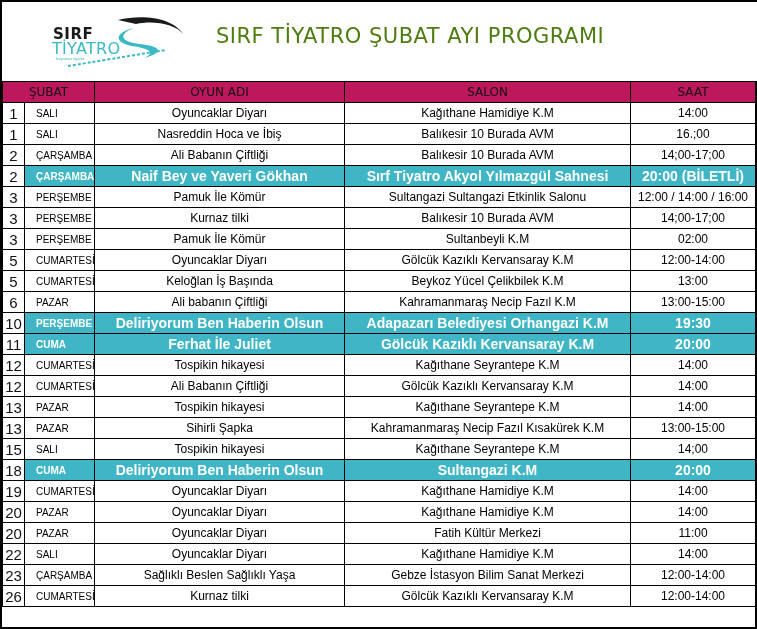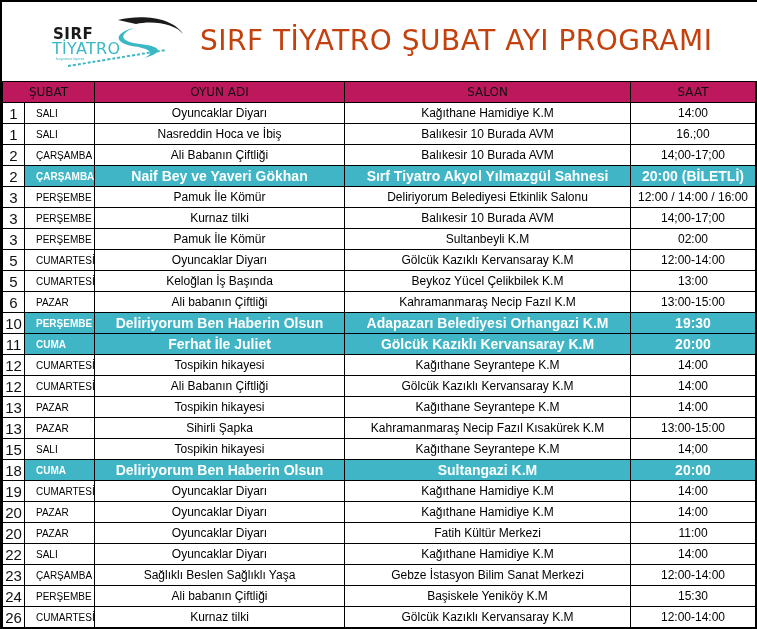--- a/index.html
+++ b/index.html
@@ -4,21 +4,21 @@
   <style>
     html, body { margin: 0; padding: 0; background: #ffffff; }
     body { width: 757px; height: 629px; overflow: hidden; position: relative; font-family: "Liberation Sans", sans-serif; }
     .frame { position: absolute; left: 0; top: 0; width: 753px; height: 625px; border: 2px solid #000; background: #fff; }
     .title-area { position: absolute; left: 0; top: 0; width: 753px; height: 79px; border-bottom: 2px solid #000; background: #fff; margin-left: 36px; }
     .logo { position: absolute; left: 10px; top: 10px; width: 140px; height: 60px; }
     .logo .sirf { position: absolute; left: 5px; top: 13px; font-family: "DejaVu Sans", sans-serif; font-weight: bold; font-size: 15px; color: #1a1a1a; letter-spacing: 0.5px; }
     .logo .tiyatro { position: absolute; left: 4px; top: 27px; font-family: "DejaVu Sans", sans-serif; font-size: 16px; color: #3ab8c4; letter-spacing: 0.3px; }
     .logo .tag { position: absolute; left: 8px; top: 44px; font-size: 4px; color: #3ab8c4; }
     .logo svg { position: absolute; left: 0; top: 0; }
-    .main-title { position: absolute; left: 162px; top: 22px; font-family: "DejaVu Sans", sans-serif; font-size: 28px; color: #c2410c; letter-spacing: 0.5px; white-space: nowrap; }
+    .main-title { position: absolute; left: 178px; top: 22px; font-family: "DejaVu Sans", sans-serif; font-size: 21px; color: #4d7c0f; letter-spacing: 0.5px; white-space: nowrap; }
     table { position: absolute; left: 0; top: 79px; border-collapse: collapse; table-layout: fixed; width: 753px; }
     th, td { border: 1px solid #000; padding: 0; height: 20px; text-align: center; white-space: nowrap; overflow: hidden; }
     th { background: #be185d; color: #111; font-weight: normal; font-size: 12px; height: 20px; font-family: "DejaVu Sans", sans-serif; }
     td { font-size: 12px; color: #000; }
     td.dnum { font-size: 15px; text-align: center; color: #111; }
     td.wday { text-align: left; font-size: 10px; padding-left: 11px; }
     tr.hl td.wday, tr.hl td.play, tr.hl td.venue, tr.hl td.time { background: #3fb5c5; color: #ffffff; font-weight: bold; }
     tr.hl td.wday { font-size: 10px; }
     tr.hl td.play, tr.hl td.venue, tr.hl td.time { font-size: 14px; }
     tbody tr td { height: 20px; }
@@ -83,21 +83,21 @@
           <td class="dnum">2</td>
           <td class="wday">ÇARŞAMBA</td>
           <td class="play">Naif Bey ve Yaveri Gökhan</td>
           <td class="venue">Sırf Tiyatro Akyol Yılmazgül Sahnesi</td>
           <td class="time">20:00 (BİLETLİ)</td>
         </tr>
         <tr>
           <td class="dnum">3</td>
           <td class="wday">PERŞEMBE</td>
           <td class="play">Pamuk İle Kömür</td>
-          <td class="venue">Deliriyorum Belediyesi Etkinlik Salonu</td>
+          <td class="venue">Sultangazi Sultangazi Etkinlik Salonu</td>
           <td class="time">12:00 / 14:00 / 16:00</td>
         </tr>
         <tr>
           <td class="dnum">3</td>
           <td class="wday">PERŞEMBE</td>
           <td class="play">Kurnaz tilki</td>
           <td class="venue">Balıkesir 10 Burada AVM</td>
           <td class="time">14;00-17;00</td>
         </tr>
         <tr>
@@ -213,27 +213,20 @@
           <td class="time">14:00</td>
         </tr>
         <tr>
           <td class="dnum">23</td>
           <td class="wday">ÇARŞAMBA</td>
           <td class="play">Sağlıklı Beslen Sağlıklı Yaşa</td>
           <td class="venue">Gebze İstasyon Bilim Sanat Merkezi</td>
           <td class="time">12:00-14:00</td>
         </tr>
         <tr>
-          <td class="dnum">24</td>
-          <td class="wday">PERŞEMBE</td>
-          <td class="play">Ali babanın Çiftliği</td>
-          <td class="venue">Başiskele Yeniköy K.M</td>
-          <td class="time">15:30</td>
-        </tr>
-        <tr>
           <td class="dnum">26</td>
           <td class="wday">CUMARTESİ</td>
           <td class="play">Kurnaz tilki</td>
           <td class="venue">Gölcük Kazıklı Kervansaray K.M</td>
           <td class="time">12:00-14:00</td>
         </tr>
       </tbody>
   </table>
 </div>
 

